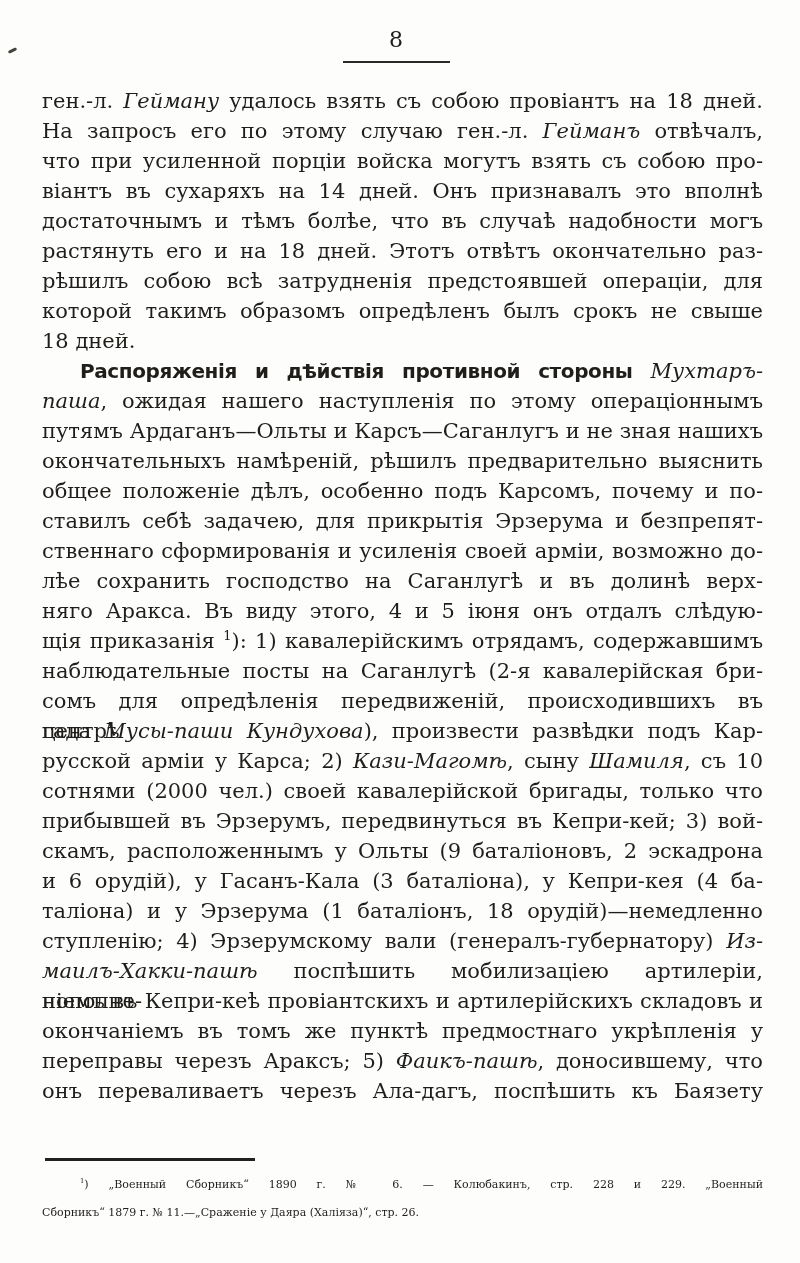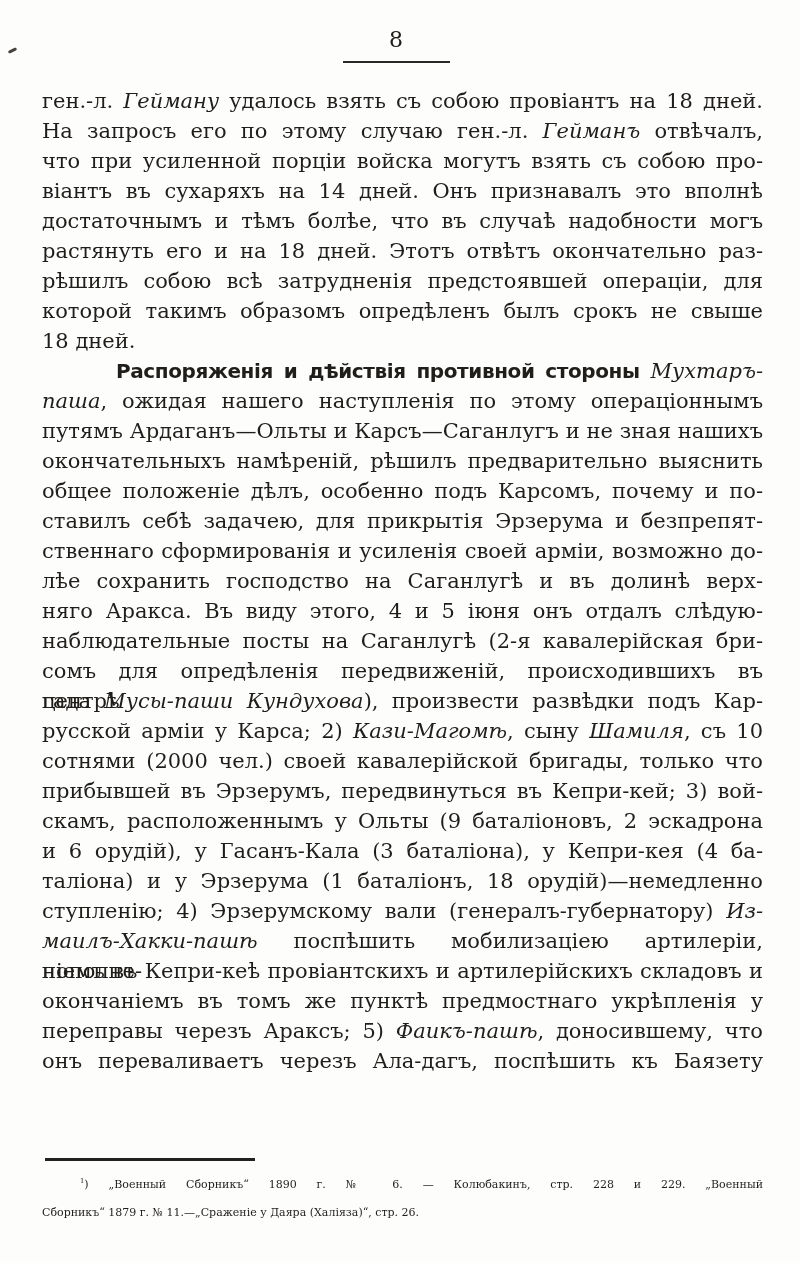--- a/index.html
+++ b/index.html
@@ -34,21 +34,21 @@
     height:30px;
     text-align:justify;
     text-align-last:justify;
   }
   .line.no-just{text-align-last:left;}
   .line.indent{text-indent:38px;}
 
   .italic{font-style:italic;}
   .grot{
     font-family:"DejaVu Sans","Liberation Sans",sans-serif;
-    font-weight:bold;letter-spacing:-0.4px;font-size:20px;margin-left:36px;
+    font-weight:bold;letter-spacing:-0.4px;font-size:20px;
   }
   .sup{font-size:0.62em;vertical-align:super;line-height:0;}
 
   .fn-rule{
     position:absolute;top:1158px;left:45px;width:210px;height:3px;
     background:#232120;
   }
   .footnote{
     position:absolute;top:1171px;left:42px;width:721px;
     font-size:11px;line-height:28px;
@@ -77,20 +77,21 @@
       <div class="line no-just"><span>18 дней.</span></div>
       <div class="line indent"><span class="grot">Распоряженія и дѣйствія противной стороны </span><span class="italic">Мухтаръ-</span></div>
       <div class="line"><span class="italic">паша</span><span>, ожидая нашего наступленія по этому операціоннымъ</span></div>
       <div class="line"><span>путямъ Ардаганъ—Ольты и Карсъ—Саганлугъ и не зная нашихъ</span></div>
       <div class="line"><span>окончательныхъ намѣреній, рѣшилъ предварительно выяснить</span></div>
       <div class="line"><span>общее положеніе дѣлъ, особенно подъ Карсомъ, почему и по-</span></div>
       <div class="line"><span>ставилъ себѣ задачею, для прикрытія Эрзерума и безпрепят-</span></div>
       <div class="line"><span>ственнаго сформированія и усиленія своей арміи, возможно до-</span></div>
       <div class="line"><span>лѣе сохранить господство на Саганлугѣ и въ долинѣ верх-</span></div>
       <div class="line"><span>няго Аракса. Въ виду этого, 4 и 5 іюня онъ отдалъ слѣдую-</span></div>
+      <div class="line"><span>щія приказанія </span><span class="sup">1</span><span>): 1) кавалерійскимъ отрядамъ, содержавшимъ</span></div>
       <div class="line"><span>наблюдательные посты на Саганлугѣ (2-я кавалерійская бри-</span></div>
       <div class="line"><span>сомъ для опредѣленія передвиженій, происходившихъ въ центрѣ</span></div>
       <div class="line"><span>гада </span><span class="italic">Мусы-паши Кундухова</span><span>), произвести развѣдки подъ Кар-</span></div>
       <div class="line"><span>русской арміи у Карса; 2) </span><span class="italic">Кази-Магомѣ</span><span>, сыну </span><span class="italic">Шамиля</span><span>, съ 10</span></div>
       <div class="line"><span>сотнями (2000 чел.) своей кавалерійской бригады, только что</span></div>
       <div class="line"><span>прибывшей въ Эрзерумъ, передвинуться въ Кепри-кей; 3) вой-</span></div>
       <div class="line"><span>скамъ, расположеннымъ у Ольты (9 баталіоновъ, 2 эскадрона</span></div>
       <div class="line"><span>и 6 орудій), у Гасанъ-Кала (3 баталіона), у Кепри-кея (4 ба-</span></div>
       <div class="line"><span>таліона) и у Эрзерума (1 баталіонъ, 18 орудій)—немедленно</span></div>
       <div class="line"><span>ступленію; 4) Эрзерумскому вали (генералъ-губернатору) </span><span class="italic">Из-</span></div>

